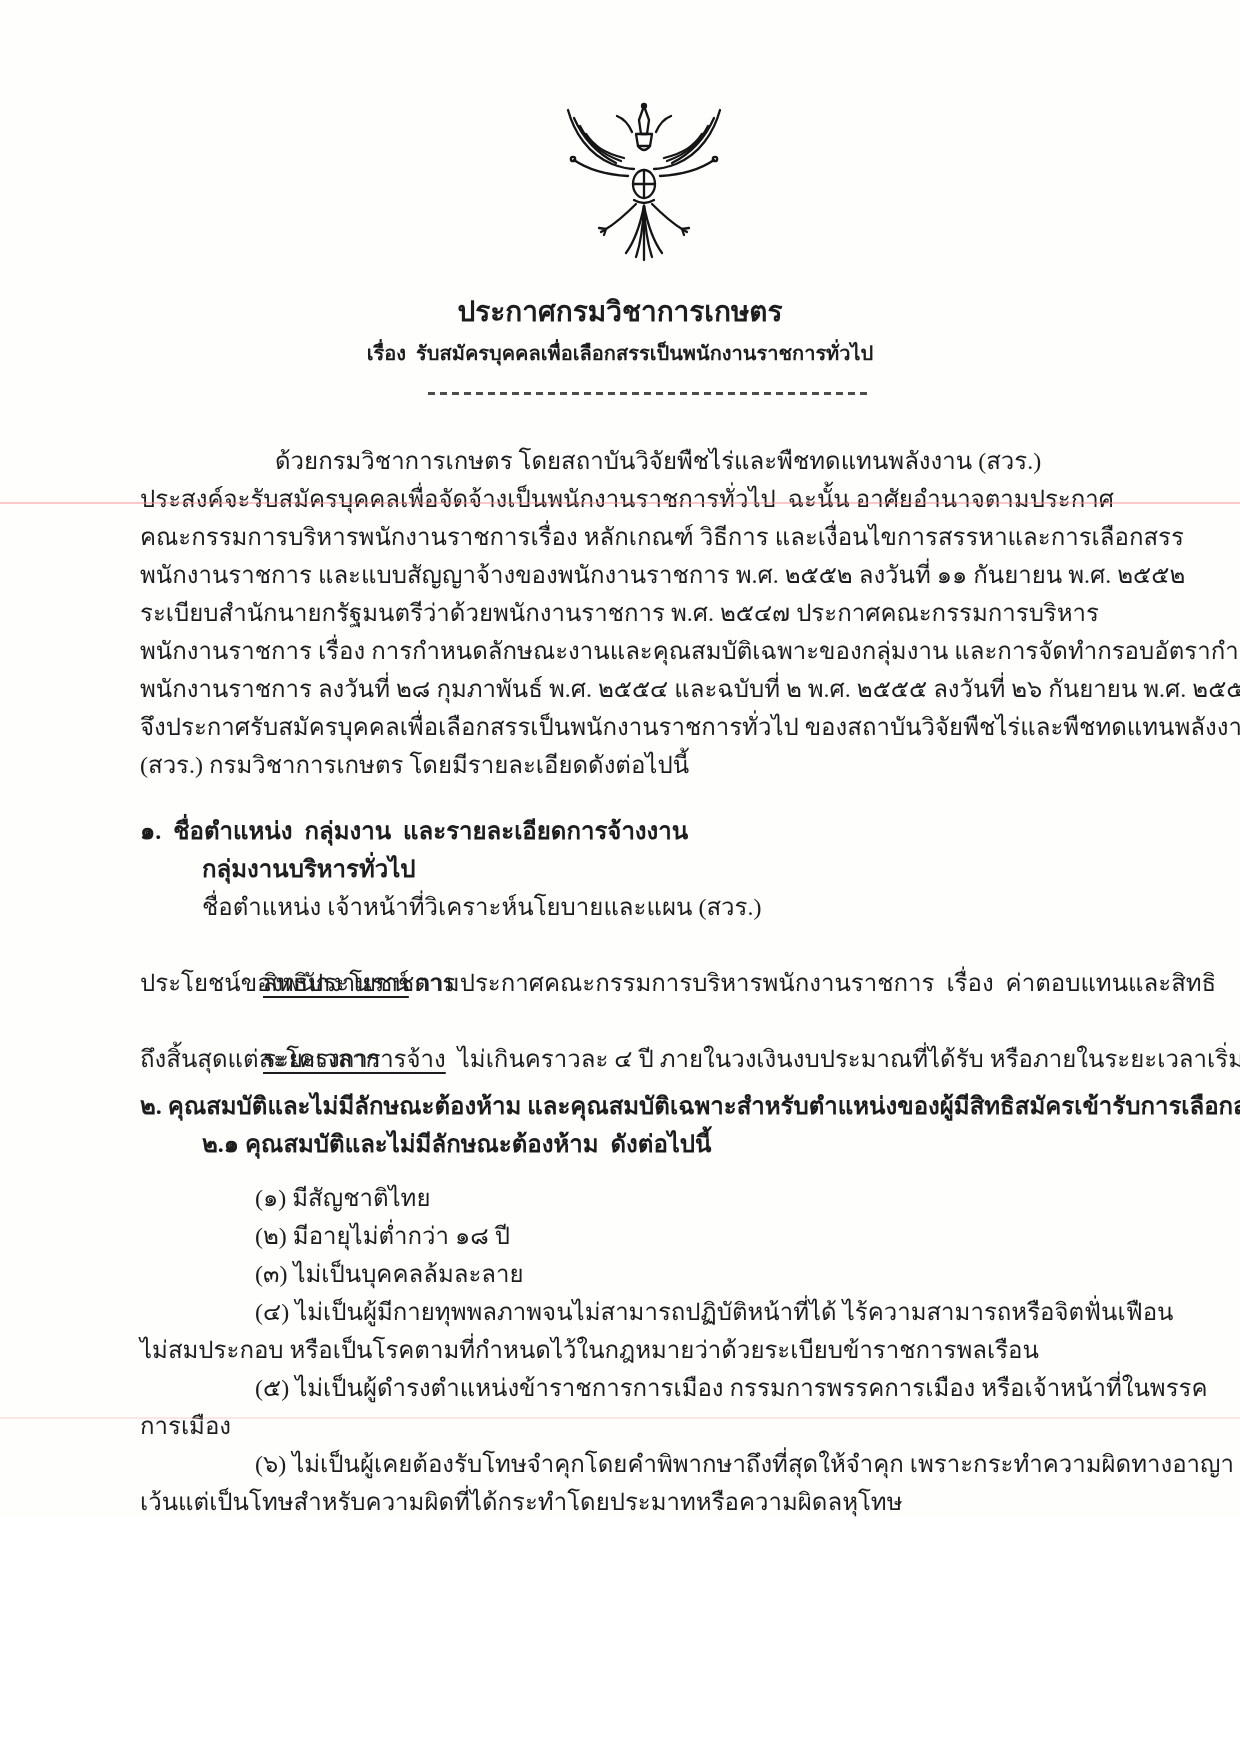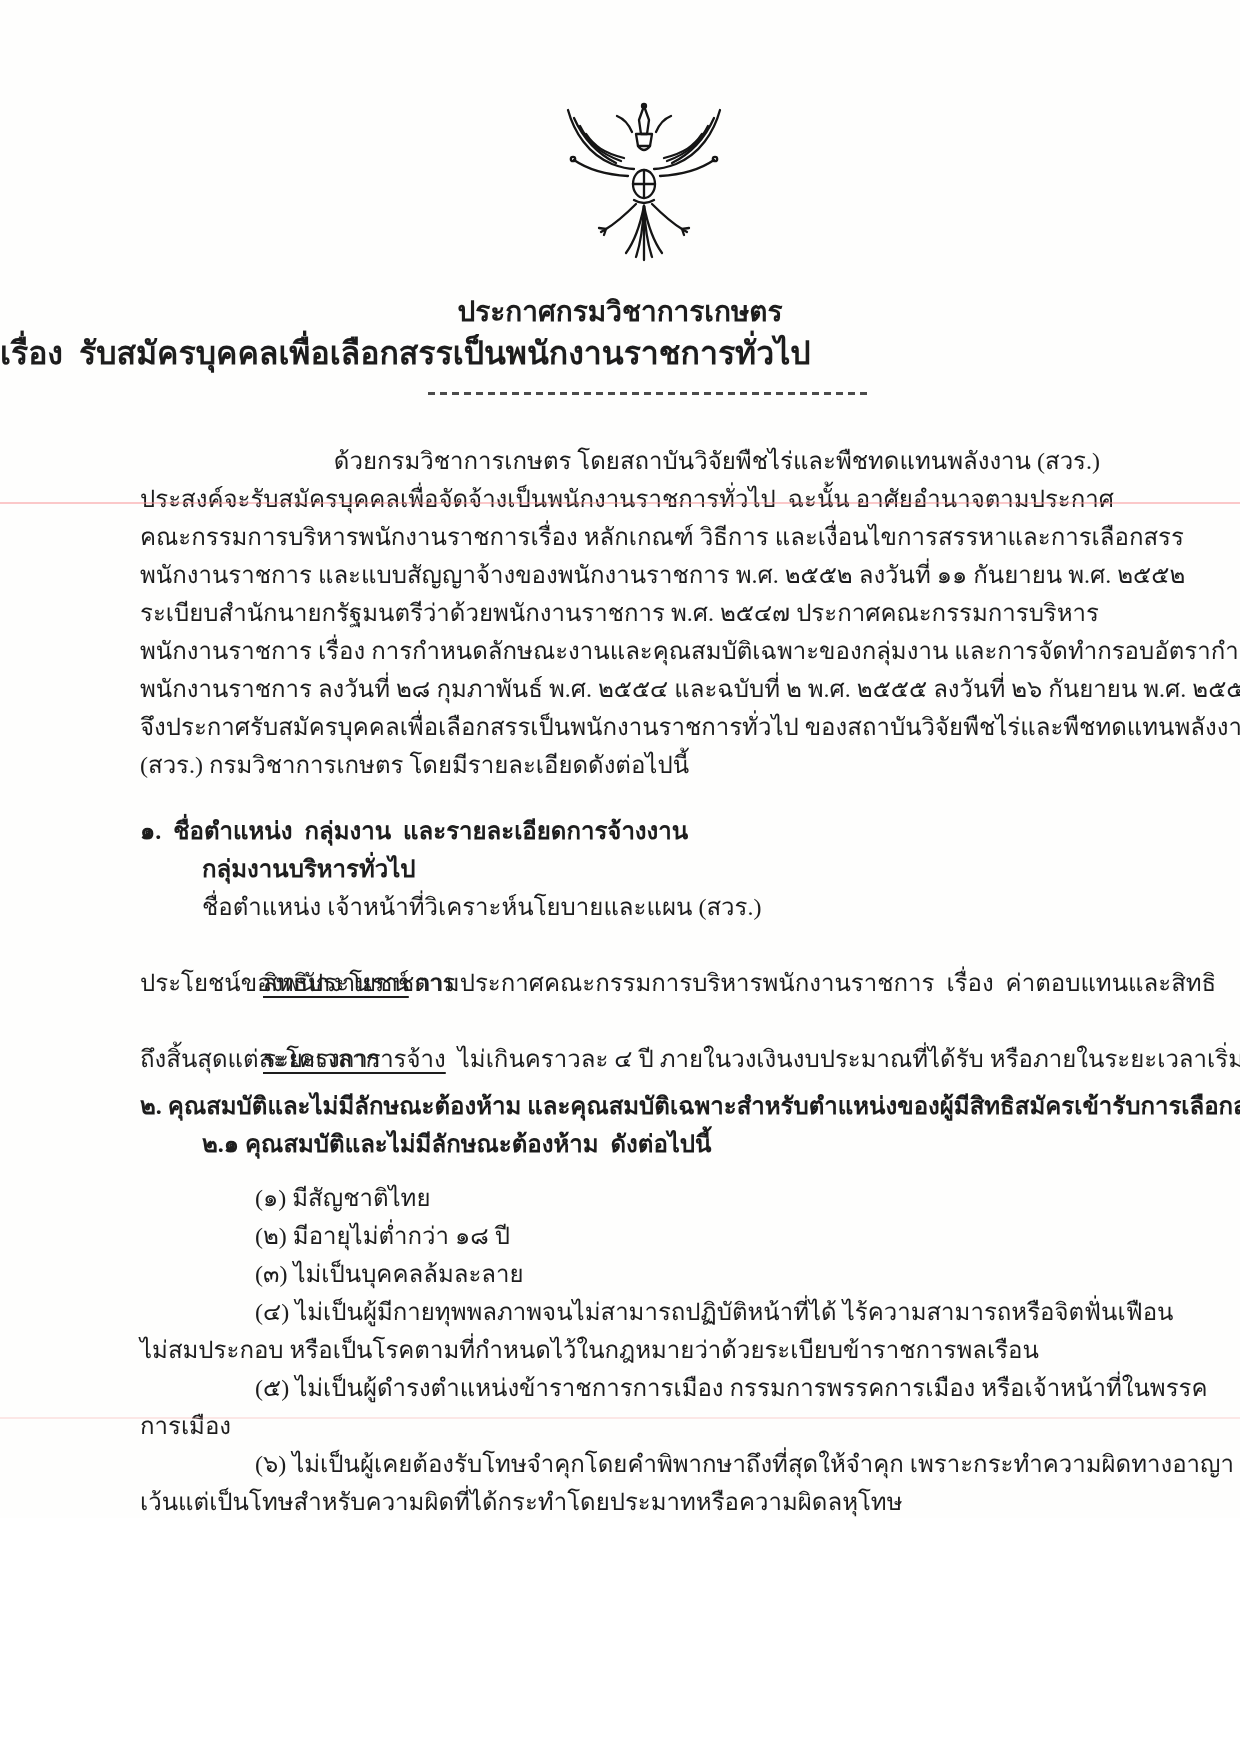--- a/index.html
+++ b/index.html
@@ -8,27 +8,27 @@
     width:1240px;height:1518px;
     background:#fefefd;
     overflow:hidden;
     font-family:"Liberation Serif","DejaVu Serif",serif;
     color:#1d1d1d;
   }
   .content{padding:0 140px;}
   .line{font-size:24px;line-height:38px;height:38px;white-space:pre;}
   .b{font-weight:700;}
   .u{text-decoration:underline;text-underline-offset:5px;text-decoration-thickness:1.5px;}
-  .ind135{padding-left:135px;text-align:right;}
+  .ind135{padding-left:135px;}
   .ind62{padding-left:62px;}
   .ind75{padding-left:75px;}
   .ind115{padding-left:115px;}
   .emblem{display:block;margin:102px auto 0;transform:translateX(24px);}
   .title{font-size:28px;font-weight:700;text-align:center;line-height:40px;white-space:pre;margin-top:28px;}
-  .subtitle{font-size:32px;font-weight:700;text-align:left;line-height:42px;white-space:pre;}
+  .subtitle{font-size:20px;font-weight:700;text-align:center;line-height:42px;white-space:pre;}
   .dashes{
     width:440px;height:3px;margin:18px auto 0;transform:translateX(28px);
     background:repeating-linear-gradient(90deg,#4c4c4c 0 7px,transparent 7px 12px);
   }
   .intro{margin-top:47px;}
   .sec1-heading{margin-top:28px;}
   .sec2-heading{margin-top:9px;}
   .items{margin-top:16px;}
   .footer-cont{
     position:absolute;top:1588px;right:107px;

